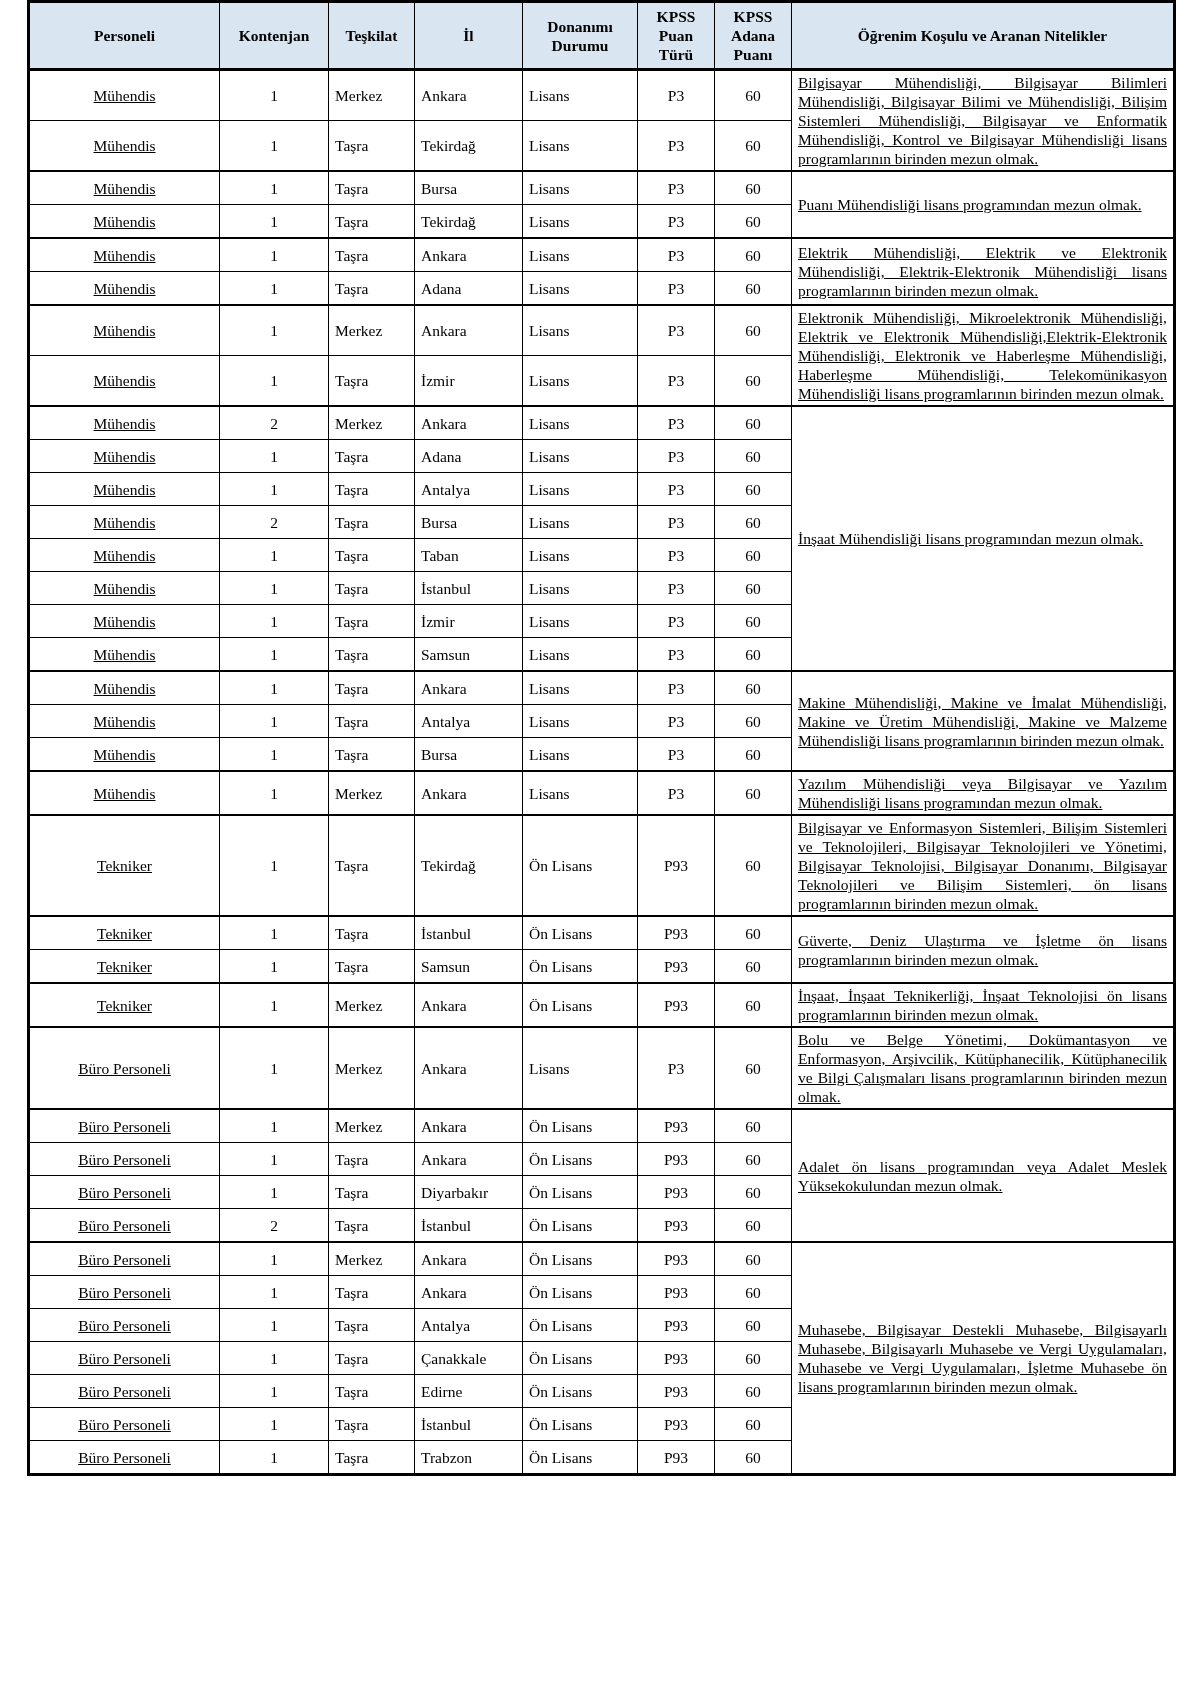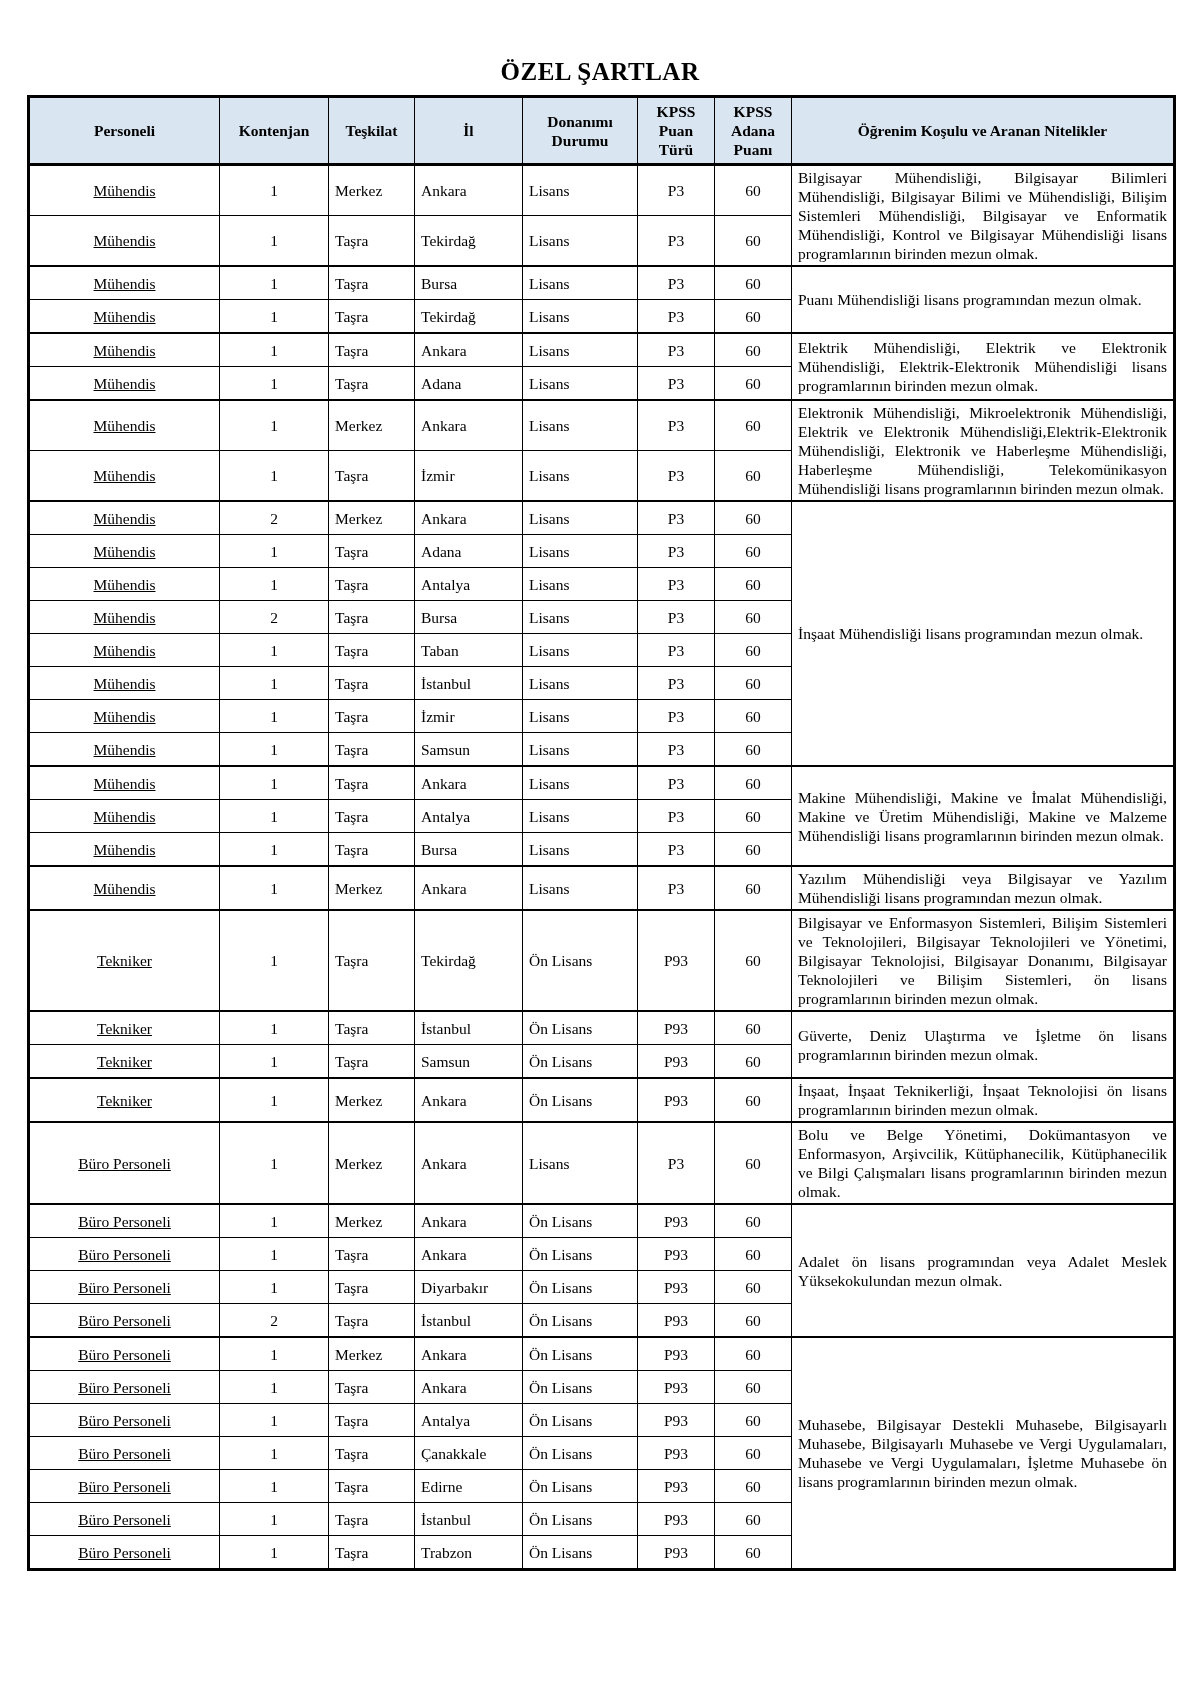--- a/index.html
+++ b/index.html
@@ -29,27 +29,27 @@
     overflow:hidden;
   }
   tr.group-start td{border-top:2px solid #000;}
   td.pos{text-align:center;padding-left:9px;text-decoration:underline;}
   td.org,td.il,td.edu{text-align:left;padding-left:10px;}
   td.num{text-align:center;}
   td.desc{
     border-left:2px solid #000;
     text-align:justify;line-height:20px;padding:5px 10px;
     vertical-align:middle;
+    text-decoration:underline;
   }
 </style>
 </head>
 <body>
 
 <div class="page">
-  <h1 class="doc-title">ÖZEL ŞARTLAR</h1>
 
   <table class="jobs">
     <colgroup>
       <col style="width:191px">
         <col style="width:109px">
         <col style="width:86px">
       <col style="width:108px">
         <col style="width:115px">
         <col style="width:77px">
       <col style="width:77px">

